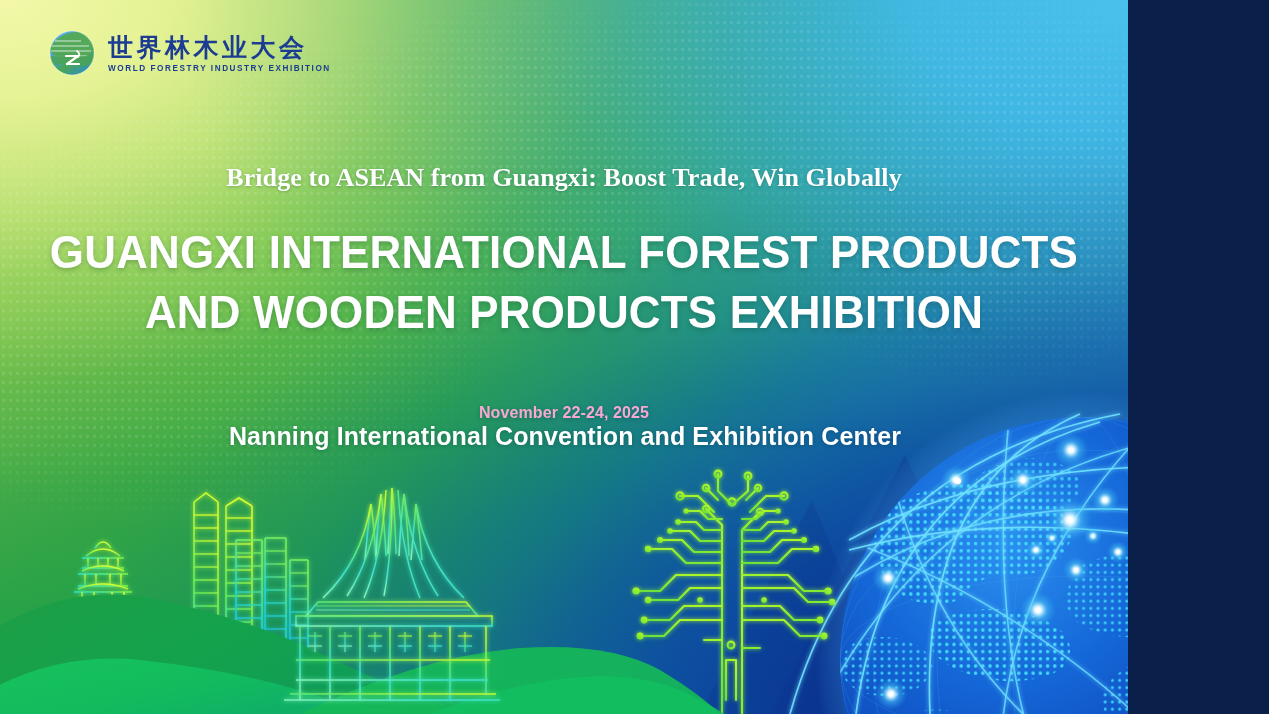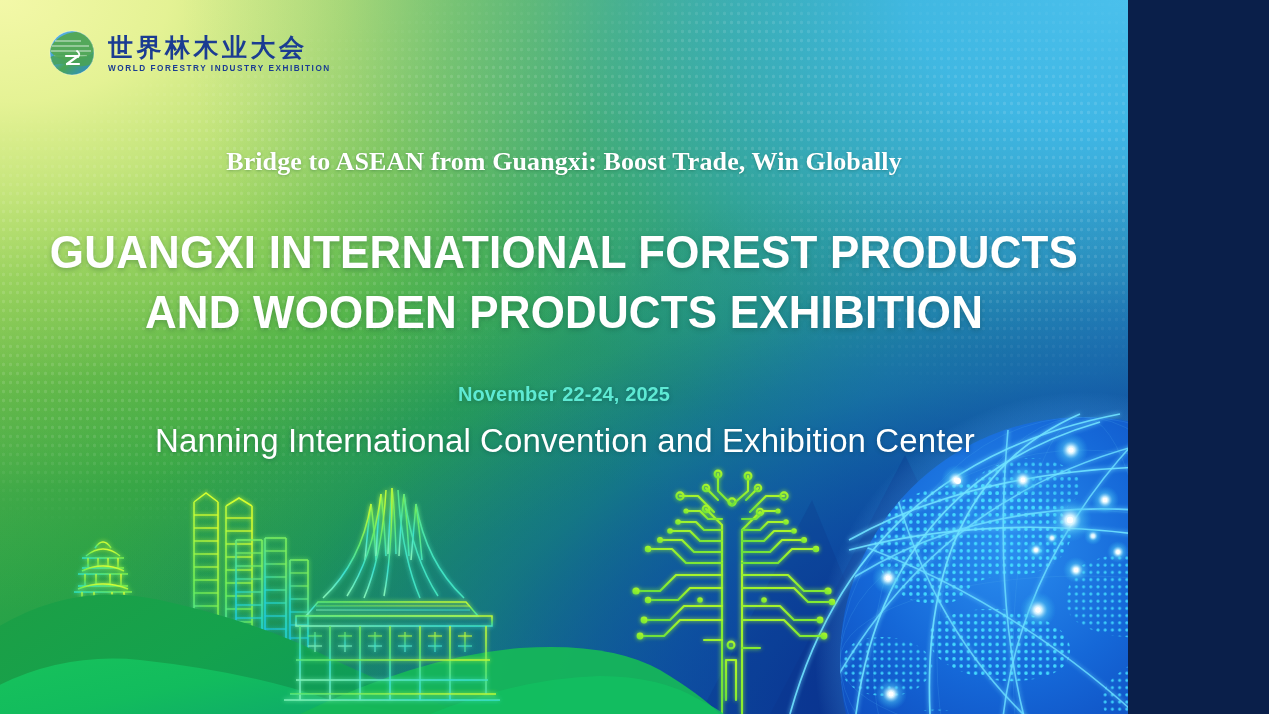--- a/index.html
+++ b/index.html
@@ -91,50 +91,50 @@
     color:#1b3c92; line-height:1; margin-top:4px; white-space:nowrap;
   }
 
   
   .content {
     position:absolute; left:0; right:0; top:0;
     text-align:center; z-index:45;
   }
 
   .tagline {
-    position:absolute; left:0; right:0; top:147px;
+    position:absolute; left:0; right:0; top:163px;
     font-family:"Liberation Serif","DejaVu Serif", serif;
     font-weight:700; font-size:26px; letter-spacing:.1px;
     color:#ffffff; white-space:nowrap;
     text-shadow:0 1px 3px rgba(10,60,40,.30);
   }
 
   .headline {
     position:absolute; left:0; right:0; top:222px;
     color:#ffffff;
     font-family:"Liberation Sans", sans-serif;
     font-weight:700; font-size:47px; line-height:60px;
     letter-spacing:.2px;
     transform:scaleX(.935); transform-origin:50% 50%;
     text-shadow:0 2px 5px rgba(8,56,40,.26);
     white-space:nowrap;
   }
   .headline .hl-line { display:block; }
 
   .date {
-    position:absolute; left:0; right:0; top:383px;
+    position:absolute; left:0; right:0; top:404px;
     font-family:"Liberation Sans", sans-serif;
-    font-weight:700; font-size:20px; letter-spacing:.1px;
-    color:#5eead4; white-space:nowrap;
+    font-weight:700; font-size:16px; letter-spacing:.1px;
+    color:#f9a8d4; white-space:nowrap;
     text-shadow:0 1px 4px rgba(8,50,60,.32);
   }
   .venue {
     position:absolute; left:2px; right:0; top:422px;
     font-family:"Liberation Sans", sans-serif;
-    font-weight:400; font-size:33px; letter-spacing:.1px;
+    font-weight:700; font-size:25px; letter-spacing:.1px;
     color:#ffffff; white-space:nowrap;
     text-shadow:0 1px 4px rgba(8,50,60,.32);
   }
 </style>
 </head>
 <body>
 
 <div class="poster">
 
   <div class="bg-base"></div>

